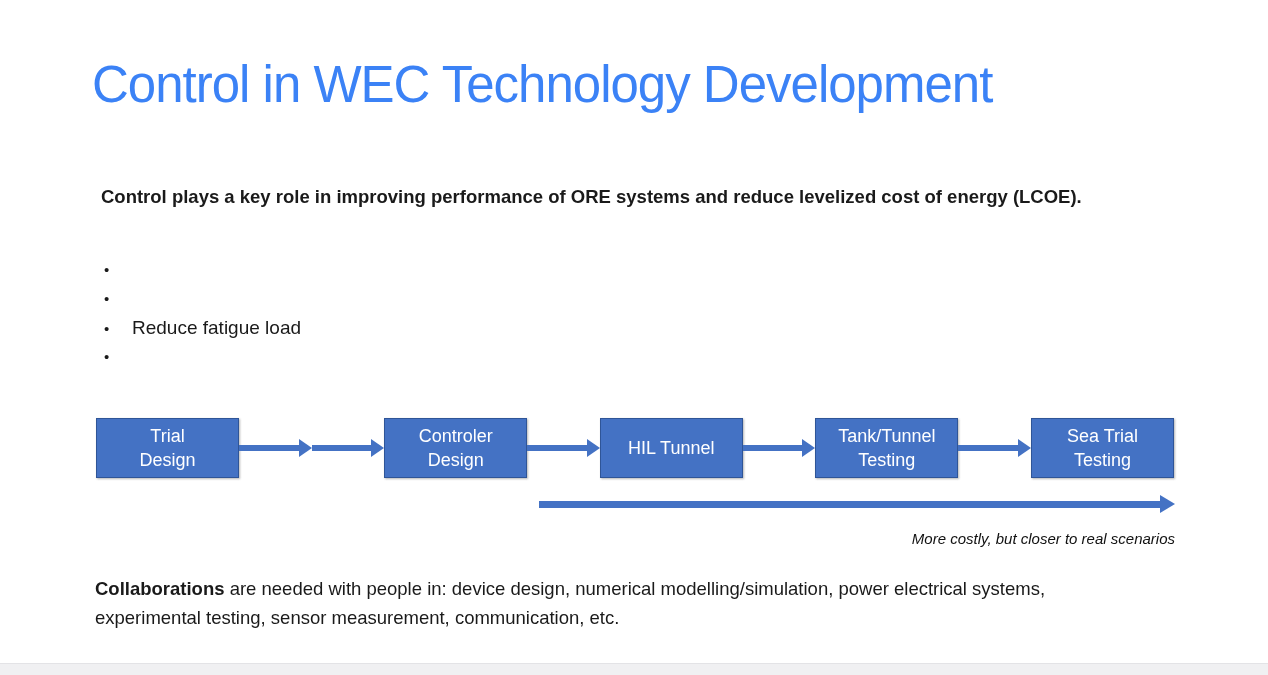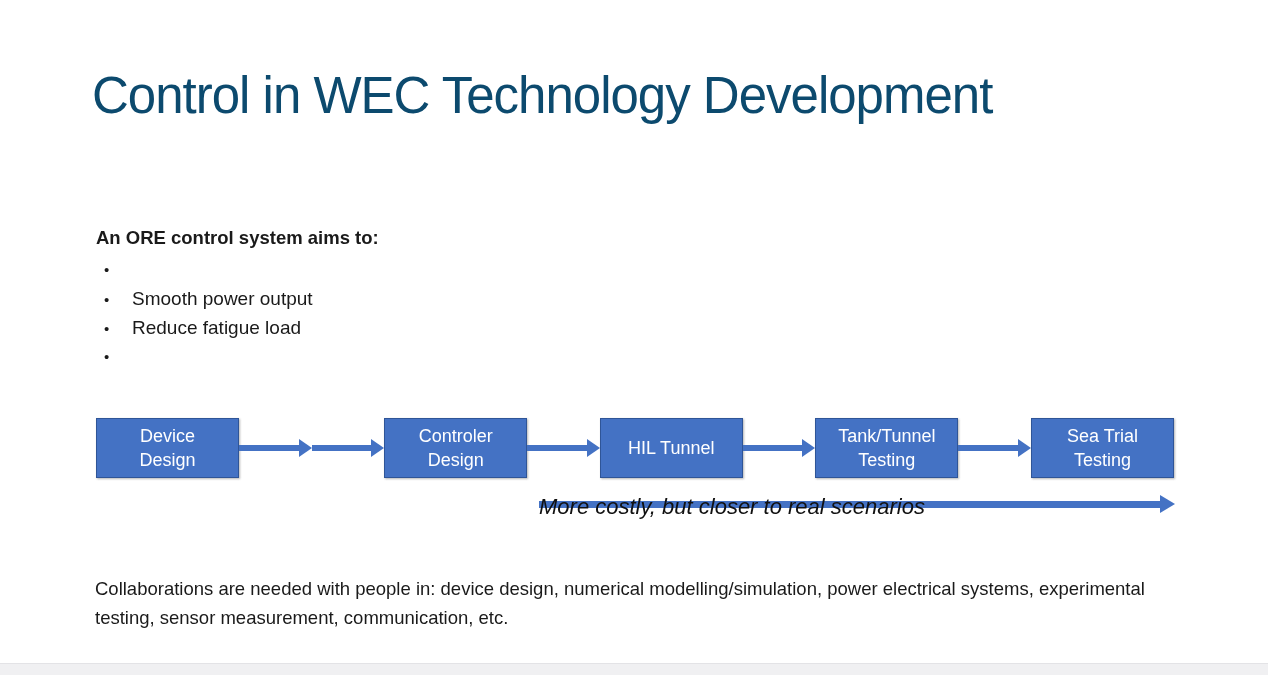--- a/index.html
+++ b/index.html
@@ -8,25 +8,25 @@
     width: 1268px;
     height: 675px;
     background: #ffffff;
     font-family: "Liberation Sans", sans-serif;
     color: var(--text, #1a1a1a);
     overflow: hidden;
   }
   .page-title {
     position: absolute;
     left: 92px;
-    top: 66px;
+    top: 55px;
     font-size: 51px;
     font-weight: 400;
     letter-spacing: -1px;
-    color: #0c4a6e;
+    color: #3b82f6;
     white-space: nowrap;
   }
   .intro-text {
     position: absolute;
     left: 101px;
     top: 186px;
     font-size: 18.5px;
     font-weight: 700;
     white-space: nowrap;
   }
@@ -122,76 +122,75 @@
   .timeline-arrow .head {
     width: 0;
     height: 0;
     border-top: 9px solid transparent;
     border-bottom: 9px solid transparent;
     border-left: 15px solid var(--arrow, #4472C4);
   }
   .timeline-caption {
     position: absolute;
     left: 539px;
-    top: 494px;
+    top: 530px;
     width: 636px;
-    text-align: left;
-    font-size: 22px;
+    text-align: right;
+    font-size: 15px;
     font-style: italic;
     color: #111111;
   }
   .collab-paragraph {
     position: absolute;
     left: 95px;
     top: 574px;
     width: 1052px;
     font-size: 18.5px;
     line-height: 29px;
   }
-  .collab-paragraph .bold { font-weight: 400; }
+  .collab-paragraph .bold { font-weight: 700; }
   .bottom-bar {
     position: absolute;
     left: 0;
     bottom: 0;
     width: 100%;
     height: 11px;
     background: #f0f0f2;
     border-top: 1px solid #e3e3e6;
   }
 </style>
 </head>
 <body>
 
 <div class="slide">
 
   <div class="page-title">Control in WEC Technology Development</div>
 
-
-  <div class="aims-heading">An ORE control system aims to:</div>
+  <div class="intro-text">Control plays a key role in improving performance of ORE systems and reduce levelized cost of energy (LCOE).</div>
+
 
   <div class="aims-list">
     <div class="list-item">
       <span class="bullet">•</span>
     </div>
     <div class="list-item">
       <span class="bullet">•</span>
-      <span>Smooth power output</span>
     </div>
     <div class="list-item">
       <span class="bullet">•</span>
       <span>Reduce fatigue load</span>
     </div>
     <div class="list-item">
       <span class="bullet">•</span>
     </div>
   </div>
 
 
   <div class="flow-diagram">
-    <div class="flow-step">Device
+    <div class="flow-step">Trial
 Design</div>
     <div class="flow-arrow">
       <span class="shaft"></span>
       <span class="head"></span>
     </div>
     <div class="flow-arrow">
       <span class="shaft"></span>
       <span class="head"></span>
     </div>
     <div class="flow-step">Controler

